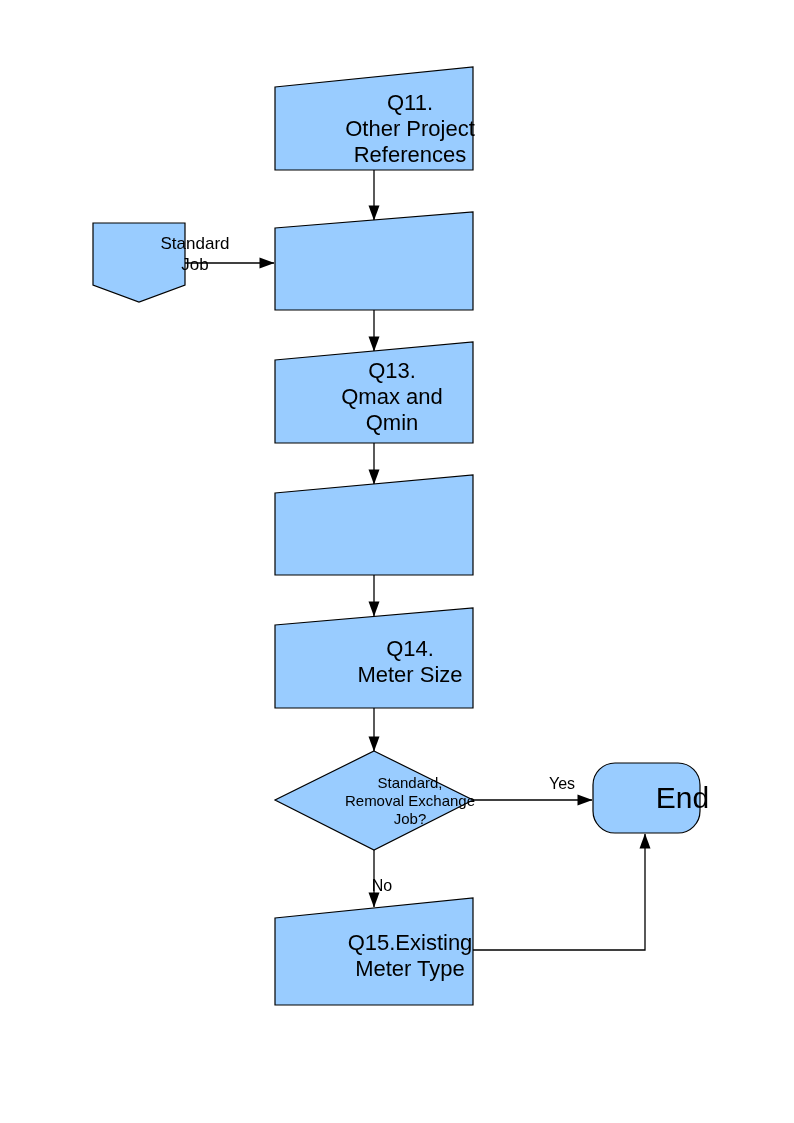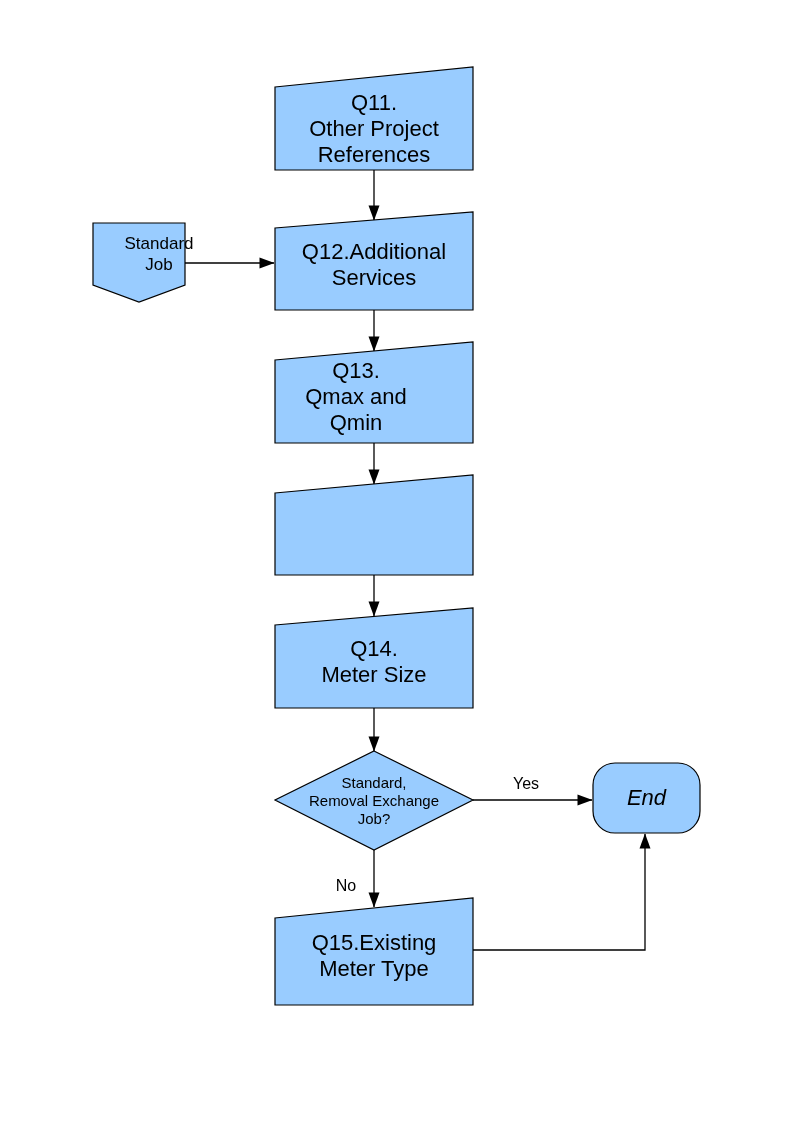--- a/index.html
+++ b/index.html
@@ -30,26 +30,27 @@
     fill: none;
   }
   .label {
     position: absolute;
     display: flex;
     align-items: center;
     justify-content: center;
     text-align: center;
     white-space: pre-line;
     color: #000000;
+    margin-left: 36px;
   }
   .fs-box   { font-size: 22px; line-height: 26px; }
   .fs-diam  { font-size: 15px; line-height: 18px; }
   .fs-pent  { font-size: 17px; line-height: 21px; }
   .fs-edge  { font-size: 16px; line-height: 24px; }
-  .fs-end   { font-size: 22px; line-height: 26px; font-style: italic; }
+  .fs-end   { font-size: 30px; line-height: 26px; }
 </style>
 </head>
 <body>
 
 <div class="page">
 
   <svg width="794" height="1123" viewBox="0 0 794 1123">
     <defs>
       <marker id="arrow" markerUnits="userSpaceOnUse" markerWidth="16" markerHeight="12" viewBox="0 0 16 12" refX="15" refY="6" orient="auto">
         <path d="M0.5,0.5 L15.5,6 L0.5,11.5 Z" fill="#000000"></path>
@@ -77,22 +78,20 @@
     <polygon class="node" points="275,918 473,898 473,1005 275,1005" fill="#99ccff"></polygon>
   </svg>
 
   <div class="label fs-box" style="left:277px; top:88px; width:194px; height:82px;">Q11.
 Other Project
 References</div>
 
   <div class="label fs-pent" style="left:94px; top:224px; width:90px; height:60px;padding-left:20px;">Standard
 Job</div>
 
-  <div class="label fs-box" style="left:277px; top:221px; width:194px; height:88px;">Q12.Additional
-Services</div>
 
   <div class="label fs-box" style="left:277px; top:352px; width:158px; height:90px;">Q13.
 Qmax and
 Qmin</div>
 
 
   <div class="label fs-box" style="left:277px; top:617px; width:194px; height:90px;text-align:center;">Q14.
 Meter Size</div>
 
   <div class="label fs-diam" style="left:288px; top:762px; width:172px; height:78px;">Standard,

